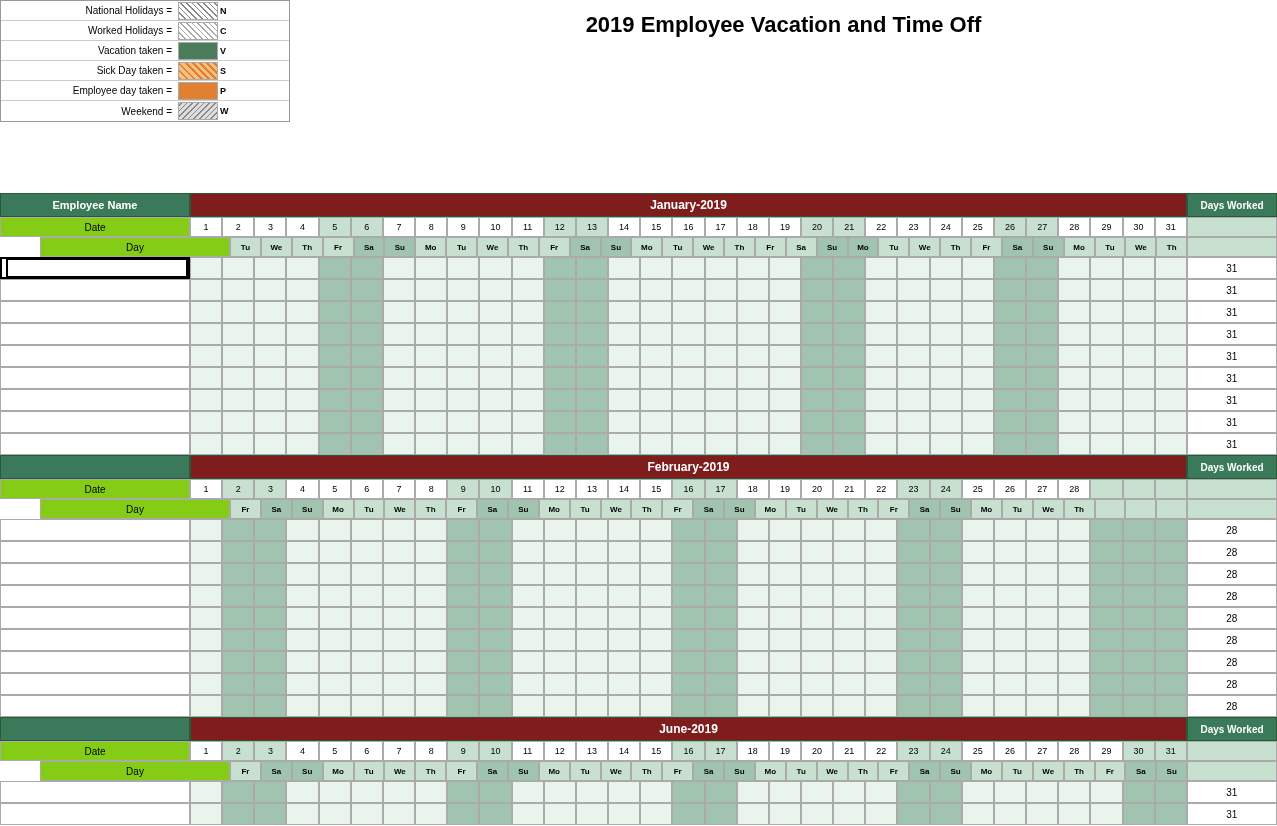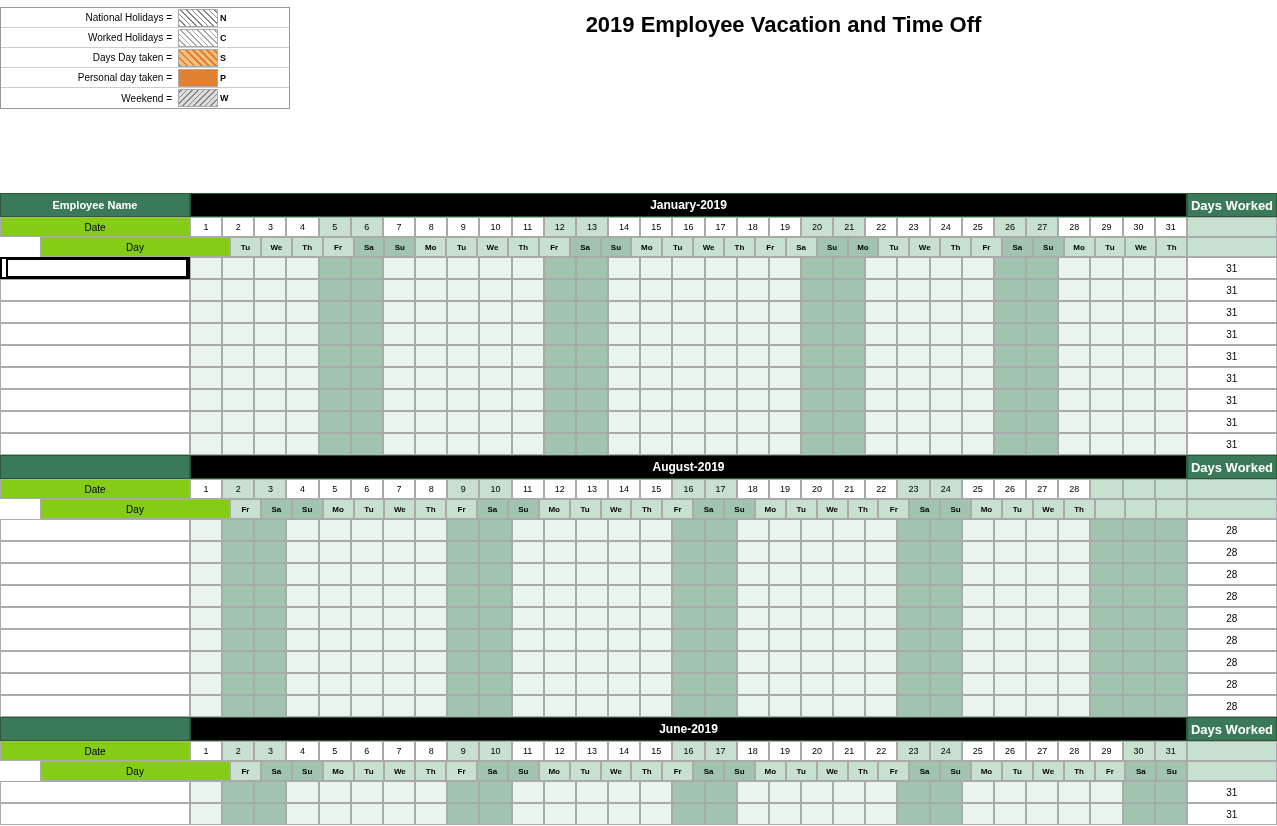--- a/index.html
+++ b/index.html
@@ -1,21 +1,21 @@
 <!DOCTYPE html>
 <html><head>
   <meta charset="utf-8">
   <style>
     * { margin: 0; padding: 0; box-sizing: border-box; }
     body { font-family: Arial, sans-serif; font-size: 11px; background: #fff; overflow-x: auto; }
 
     .page { width: 1277px; min-height: 826px; position: relative; background: #fff; }
 
     
-    .legend { position: absolute; top: 7px; left: 0; width: 290px; border: 1px solid #999; }
+    .legend { position: absolute; top: 0; left: 0; width: 290px; border: 1px solid #999; }
     .legend-row { display: flex; align-items: center; height: 20px; border-bottom: 1px solid #ccc; }
     .legend-row:last-child { border-bottom: none; }
     .legend-label { text-align: right; padding-right: 4px; width: 175px; font-size: 10px; }
     .legend-swatch { width: 40px; height: 18px; display: flex; align-items: center; justify-content: center; font-size: 9px; font-weight: bold; border: 1px solid #aaa; margin: 0 2px; }
     .legend-code { width: 20px; font-size: 9px; font-weight: bold; }
 
     
     .swatch-national { background: repeating-linear-gradient(45deg, #888, #888 1px, #fff 1px, #fff 4px); }
     
     .swatch-company { background: repeating-linear-gradient(45deg, #aaa, #aaa 1px, #fff 1px, #fff 4px), repeating-linear-gradient(-45deg, #aaa, #aaa 1px, #fff 1px, #fff 4px); }
@@ -32,22 +32,22 @@
 
     
     .title { text-align: center; font-size: 22px; font-weight: bold; padding: 12px 0 10px 0; margin-left: 290px; }
 
     
     .month-section { margin-bottom: 0; border-radius: 17px; }
 
     
     .month-header-row { display: flex; height: 24px; }
     .emp-col { width: 190px; min-width: 190px; background: #3a7a5a; border: 1px solid #2a5a3a; display: flex; align-items: center; justify-content: center; color: #fff; font-weight: bold; font-size: 11px; }
-    .month-span { flex: 1; background: #000000; border: 1px solid #2a5a3a; display: flex; align-items: center; justify-content: center; color: #fff; font-weight: bold; font-size: 12px; }
-    .days-worked-col { width: 90px; min-width: 90px; background: #3a7a5a; border: 1px solid #2a5a3a; display: flex; align-items: center; justify-content: center; color: #fff; font-weight: bold; font-size: 13px; text-align: center; }
+    .month-span { flex: 1; background: #7f1d1d; border: 1px solid #2a5a3a; display: flex; align-items: center; justify-content: center; color: #fff; font-weight: bold; font-size: 12px; }
+    .days-worked-col { width: 90px; min-width: 90px; background: #3a7a5a; border: 1px solid #2a5a3a; display: flex; align-items: center; justify-content: center; color: #fff; font-weight: bold; font-size: 10px; text-align: center; }
 
     
     .date-row { display: flex; height: 20px; }
     .row-label { width: 190px; min-width: 190px; background: #84cc16; border: 1px solid #aaa; display: flex; align-items: center; justify-content: center; font-size: 10px; }
     .day-cell { flex: 1; background: #fff; border: 1px solid #aaa; display: flex; align-items: center; justify-content: center; font-size: 9px; min-width: 0; }
     .day-cell.weekend-bg { background: #c8e0d0; }
     .day-cell.empty { background: #c8e0d0; }
 
     
     .dayname-row { display: flex; height: 20px; padding-left: 40px; }
@@ -81,26 +81,31 @@
       <span class="legend-label">National Holidays =</span>
       <div class="legend-swatch swatch-national"></div>
       <span class="legend-code">N</span>
     </div>
     <div class="legend-row">
       <span class="legend-label">Worked Holidays =</span>
       <div class="legend-swatch swatch-company"></div>
       <span class="legend-code">C</span>
     </div>
     <div class="legend-row">
-      <span class="legend-label">Days Day taken =</span>
+      <span class="legend-label">Vacation taken =</span>
+      <div class="legend-swatch swatch-vac-taken"></div>
+      <span class="legend-code">V</span>
+    </div>
+    <div class="legend-row">
+      <span class="legend-label">Sick Day taken =</span>
       <div class="legend-swatch swatch-sick"></div>
       <span class="legend-code">S</span>
     </div>
     <div class="legend-row">
-      <span class="legend-label">Personal day taken =</span>
+      <span class="legend-label">Employee day taken =</span>
       <div class="legend-swatch swatch-personal"></div>
       <span class="legend-code">P</span>
     </div>
     <div class="legend-row">
       <span class="legend-label">Weekend =</span>
       <div class="legend-swatch swatch-weekend"></div>
       <span class="legend-code">W</span>
     </div>
   </div>
 
@@ -505,21 +510,21 @@
             <div class="emp-day-cell"></div>
             <div class="emp-day-cell"></div>
             <div class="emp-days-worked">31</div>
           </div>
         </div>
     </div>
 
     <div class="month-section">
       <div class="month-header-row">
         <div class="emp-col"></div>
-        <div class="month-span">August-2019</div>
+        <div class="month-span">February-2019</div>
         <div class="days-worked-col">Days Worked</div>
       </div>
       <div class="date-row" id="feb-date-row">
           <div class="row-label">Date</div>
           <div class="day-cell">1</div>
           <div class="day-cell weekend-bg">2</div>
           <div class="day-cell weekend-bg">3</div>
           <div class="day-cell">4</div>
           <div class="day-cell">5</div>
           <div class="day-cell">6</div>

